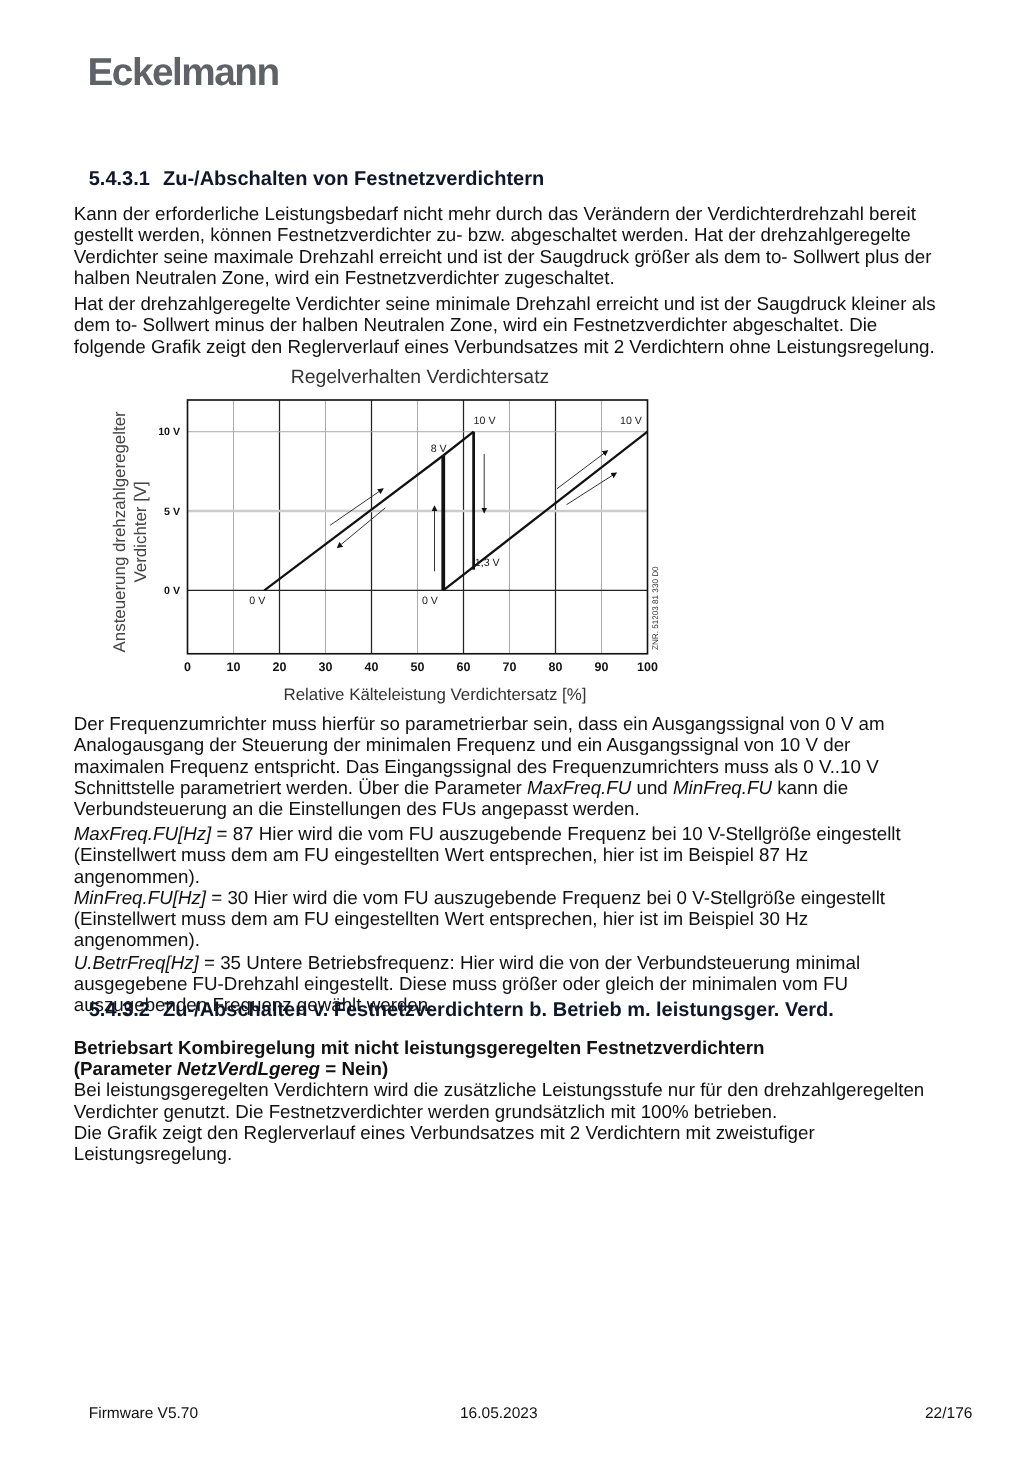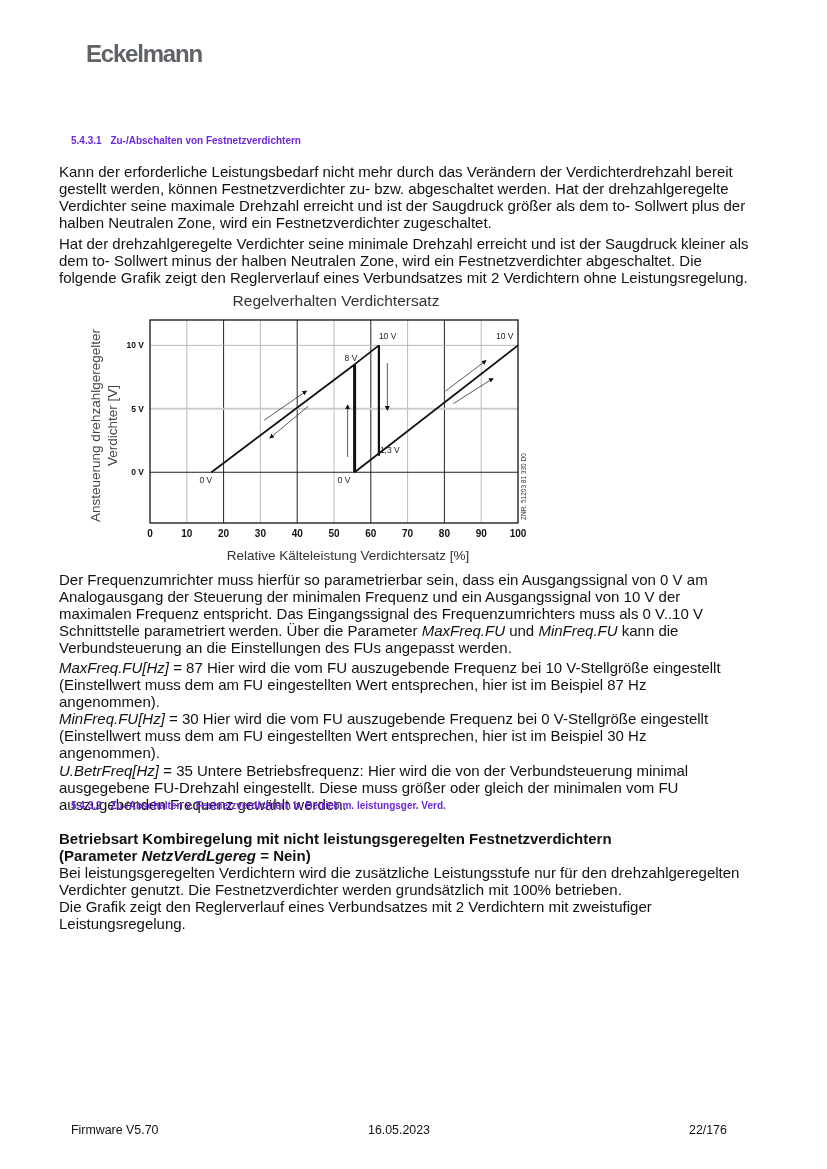--- a/index.html
+++ b/index.html
@@ -1,20 +1,20 @@
 <!DOCTYPE html>
 <html><head>
 <meta charset="utf-8">
 <style>
   html, body { margin: 0; padding: 0; background: #ffffff; }
   body { width: 827px; height: 1169px; position: relative; overflow: hidden;
          font-family: "Liberation Sans", sans-serif; color: #111; }
-  .logo { position: absolute; left: 70px; top: 40px; font-size: 24px; font-weight: bold;
-          color: #5f6367; letter-spacing: -1.2px; font-family: "Liberation Sans", sans-serif; margin-left: 16px; }
-  .h2 { position: absolute; left: 71px; font-size: 10px; font-weight: bold; color: #6d28d9; }
+  .logo { position: absolute; left: 70px; top: 40px; font-size: 31px; font-weight: bold;
+          color: #5f6367; letter-spacing: -1.2px; font-family: "Liberation Sans", sans-serif; }
+  .h2 { position: absolute; left: 71px; font-size: 16px; font-weight: bold; color: #0f172a; }
   .h2 .num { margin-right: 6px; }
   .para { position: absolute; left: 59px; width: 690px; font-size: 15px; line-height: 17.1px; color: #111; margin: 0; }
   .para i { font-style: italic; text-align: center; }
   .para b { font-weight: bold; margin-top: 37px; }
   .footer { position: absolute; top: 1123px; font-size: 12.4px; color: #111; }
   #chart-svg text { font-family: "Liberation Sans", sans-serif; }
 </style>
 </head>
 <body>
 
@@ -93,13 +93,13 @@
 
 <div class="h2" style="top:800px;text-align:center;">
   <span class="num">5.4.3.2</span>
   <span>Zu-/Abschalten v. Festnetzverdichtern b. Betrieb m. leistungsger. Verd.</span>
 </div>
 
 <p class="para" style="top:830px;"><b>Betriebsart Kombiregelung mit nicht leistungsgeregelten Festnetzverdichtern</b><br><b><span>(Parameter </span><i>NetzVerdLgereg</i><span> = Nein)</span></b><br><span>Bei leistungsgeregelten Verdichtern wird die zusätzliche Leistungsstufe nur für den drehzahlgeregelten Verdichter genutzt. Die Festnetzverdichter werden grundsätzlich mit 100% betrieben.</span><br><span>Die Grafik zeigt den Reglerverlauf eines Verbundsatzes mit 2 Verdichtern mit zweistufiger Leistungsregelung.</span></p>
 
 <div class="footer" style="left:71px;">Firmware V5.70</div>
 <div class="footer" style="left:368px;">16.05.2023</div>
-<div class="footer" style="left:689px;">22/176</div>
+<div class="footer" style="left:740px;">22/176</div>
 
 </body></html>

